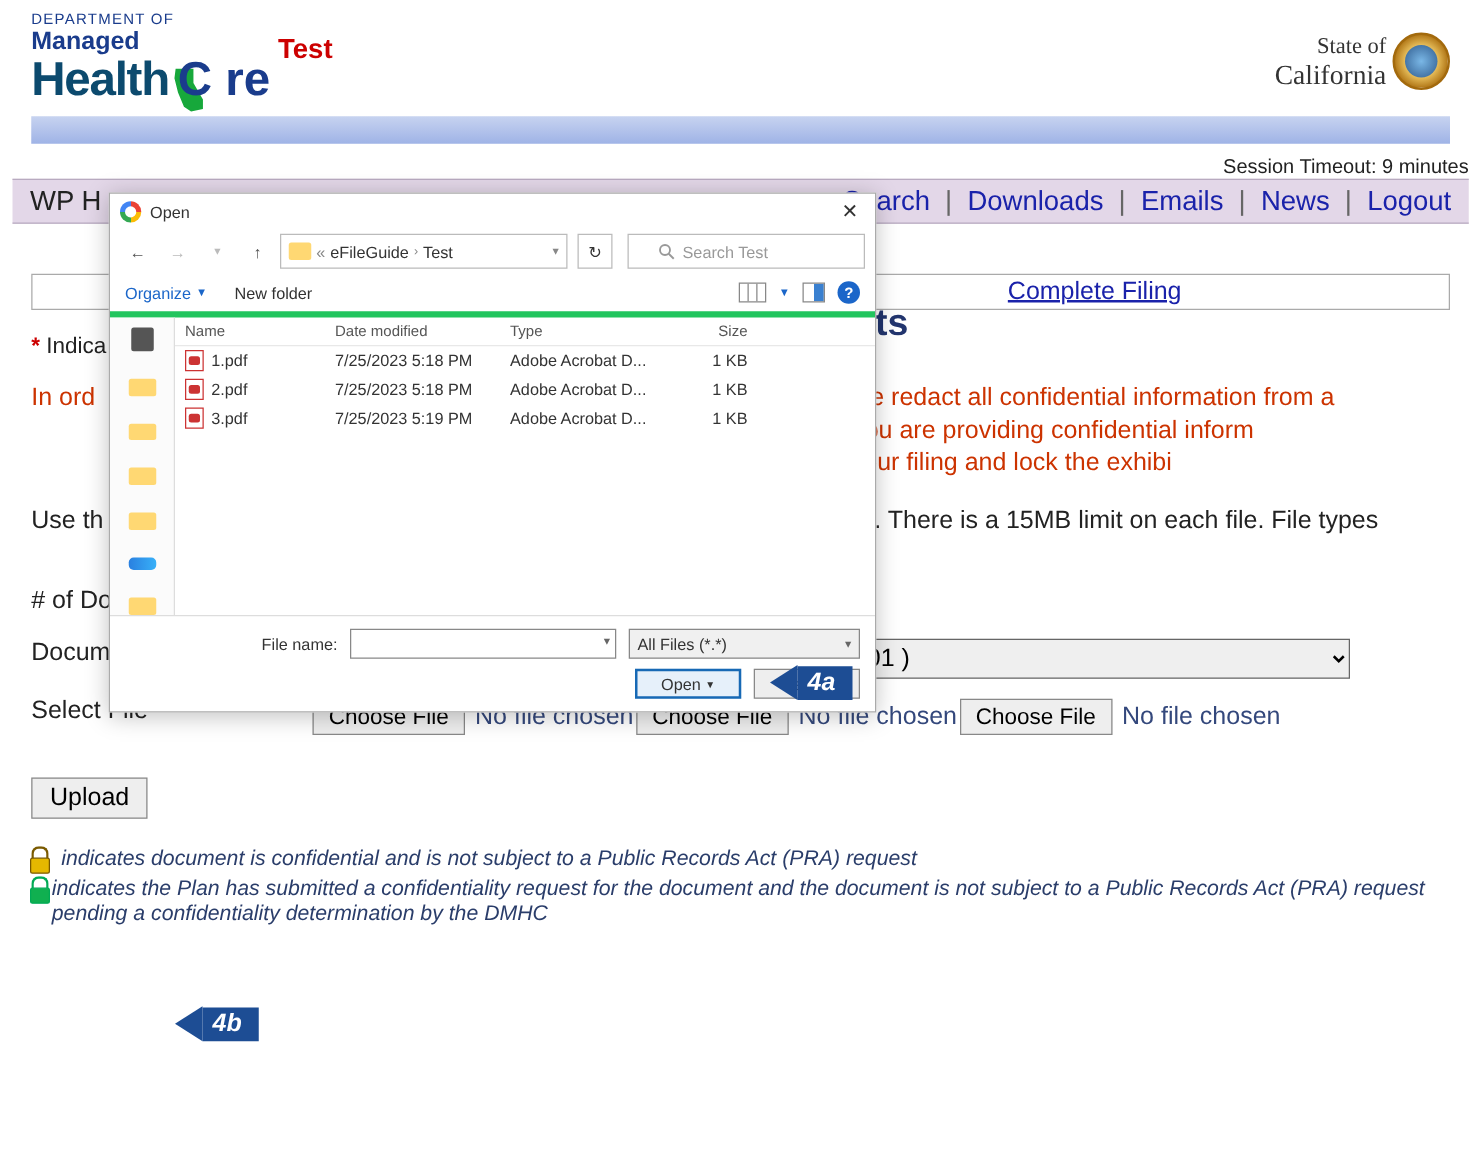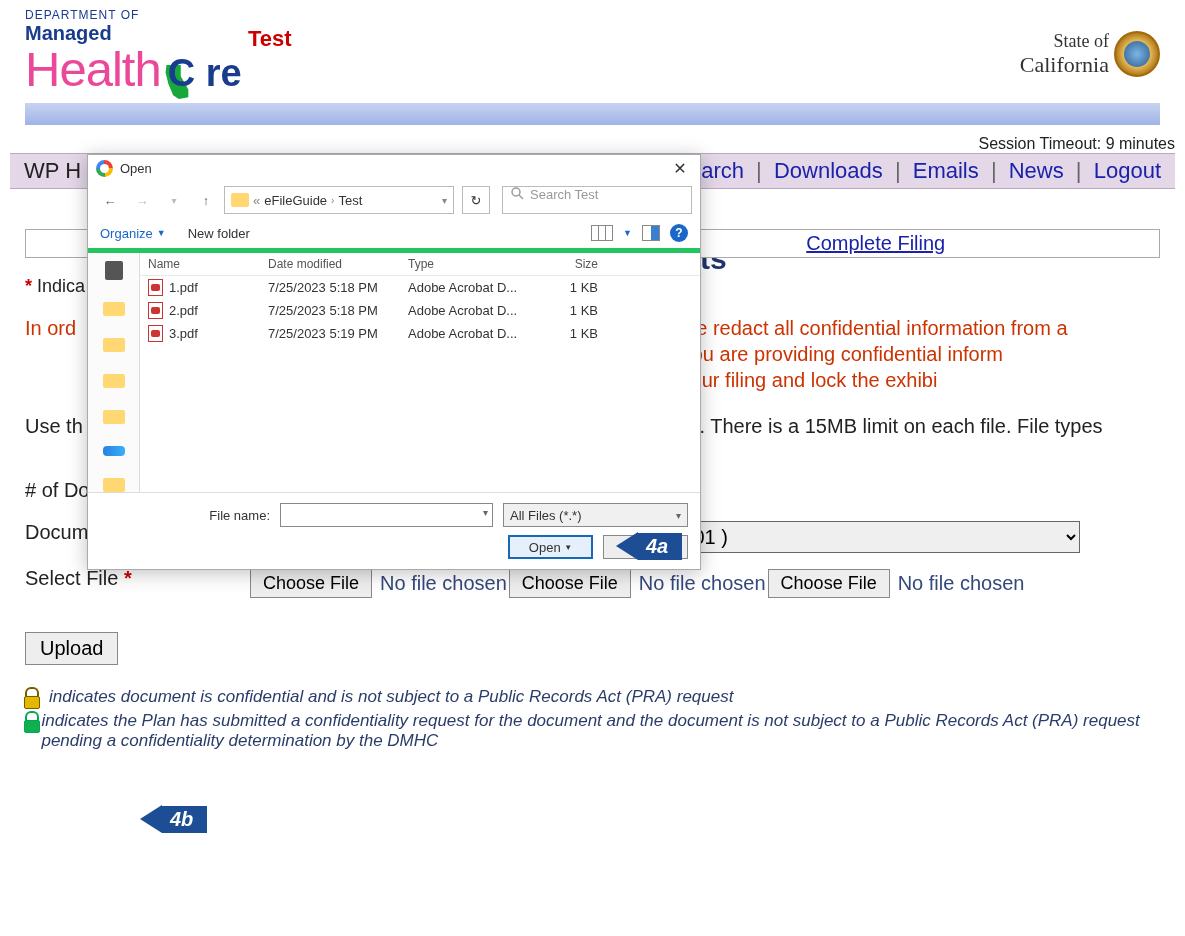--- a/index.html
+++ b/index.html
@@ -9,21 +9,21 @@
       font-size: 16px;
       color: #222;
       background: #fff;
       width: 1185px;
     }
     
     .top-bar { display: flex; justify-content: space-between; align-items: center; padding: 8px 25px 0 25px; }
     .logo-block { position: relative; }
     .logo-depts { font-size: 12px; color: #1a3c8c; letter-spacing: 1px; }
     .logo-managed { color: #1a3c8c; font-size: 20px; font-weight: bold; }
-    .logo-health { color: #ec4899; font-size: 49px; font-weight: normal; letter-spacing: -1px; }
+    .logo-health { color: #0c4a6e; font-size: 38px; font-weight: bold; letter-spacing: -1px; }
     .logo-care { color: #1a3c8c; font-size: 38px; font-weight: bold; }
     .logo-test { color: #cc0000; font-size: 22px; font-weight: bold; position: absolute; top: 18px; right: -50px; }
     .ca-svg { vertical-align: middle; }
     .state-block { text-align: right; display: flex; align-items: center; }
     .state-text { font-family: 'Times New Roman', serif; font-size: 18px; color: #333; margin-right: 5px; display: inline-block; }
     .seal { width: 46px; height: 46px; border-radius: 50%; background: radial-gradient(#ffde7a 30%, #b57c1c 70%); display: inline-block; border: 2px solid #a36a0d; position: relative; }
     .seal::after { content: ''; position: absolute; left: 8px; right: 8px; top: 8px; bottom: 8px; border-radius: 50%; background: radial-gradient(#7ab7e6, #2e5a8c); }
     .blue-band { height: 22px; background: linear-gradient(#c7d3f0, #9fb3e6); margin: 2px 25px 0 25px; }
     
     .timeout { text-align: right; padding: 10px 10px 0 0; font-size: 16px; }
@@ -65,21 +65,21 @@
     .fd-title-icon { width: 17px; height: 17px; border-radius: 50%; background: conic-gradient(#ea4335 0 90deg, #fbbc05 90deg 180deg, #34a853 180deg 270deg, #4285f4 270deg 360deg); margin-right: 7px; position: relative; }
     .fd-title-icon::after { content: ''; position: absolute; inset: 4px; background: #fff; border-radius: 50%; }
     .fd-close { margin-left: auto; width: 24px; text-align: center; cursor: pointer; font-size: 16px; }
     .fd-navrow { display: flex; align-items: center; padding: 4px 8px; gap: 4px; }
     .nav-btn { width: 28px; height: 28px; display: flex; align-items: center; justify-content: center; color: #555; }
     .nav-btn.disabled { color: #bbb; }
     .fd-path { flex: 1; display: flex; align-items: center; border: 1px solid #bbb; height: 28px; padding: 0 6px; gap: 4px; }
     .folder-chip { width: 18px; height: 14px; background: #ffd873; border-radius: 2px; display: inline-block; }
     .path-arrow { color: #888; font-size: 10px; }
     .fd-refresh { width: 28px; height: 28px; border: 1px solid #bbb; display: flex; align-items: center; justify-content: center; margin-left: 4px; }
-    .fd-search { width: 190px; height: 28px; border: 1px solid #bbb; display: flex; align-items: flex-start; padding: 0 8px; margin-left: 8px; color: #999; }
+    .fd-search { width: 190px; height: 28px; border: 1px solid #bbb; display: flex; align-items: center; padding: 0 24px; margin-left: 8px; color: #999; }
     .fd-search span { margin-left: 6px; }
     .fd-toolbar { display: flex; align-items: center; padding: 6px 12px; gap: 22px; }
     .fd-tool { color: #1b66c9; display: flex; align-items: center; gap: 4px; cursor: pointer; }
     .fd-toolbar-right { margin-left: auto; display: flex; align-items: center; gap: 10px; }
     .fd-view { width: 22px; height: 16px; border: 1px solid #888; display: flex; }
     .fd-view span { flex: 1; border-right: 1px solid #888; }
     .fd-help { width: 18px; height: 18px; border-radius: 50%; background: #1b66c9; color: #fff; display: flex; align-items: center; justify-content: center; font-size: 12px; font-weight: bold; }
     .fd-body { flex: 1; display: flex; border-top: 5px solid #22c55e; overflow: hidden; }
     .fd-tree { width: 52px; border-right: 1px solid #ddd; background: #fbfbfb; display: flex; flex-direction: column; align-items: center; padding-top: 8px; gap: 22px; }
     .tree-item { width: 22px; height: 16px; background: #ffd873; border-radius: 2px; }

